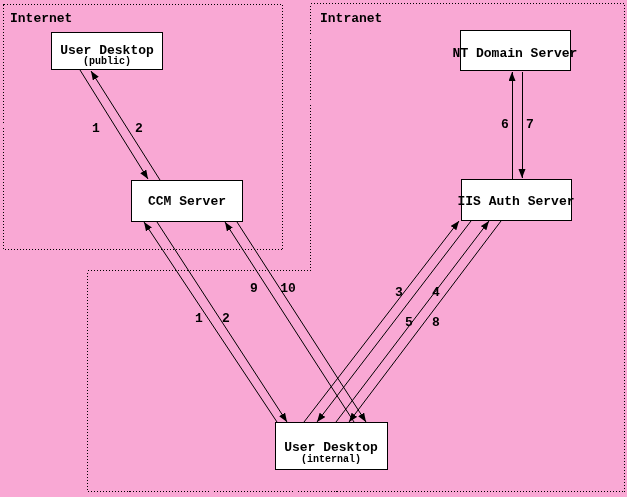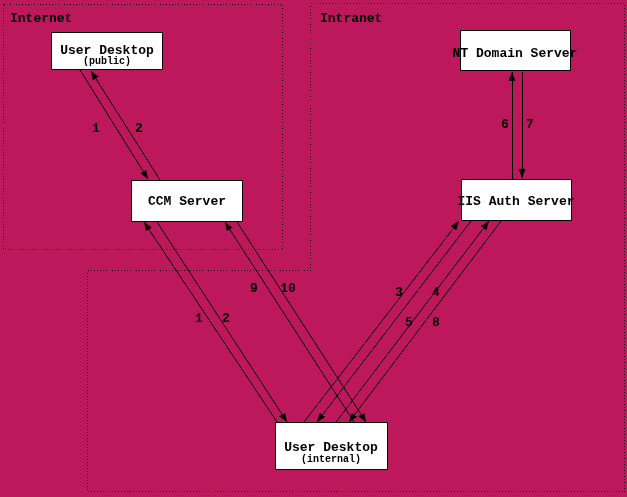--- a/index.html
+++ b/index.html
@@ -1,16 +1,16 @@
 <!DOCTYPE html>
 <html><head>
 <meta charset="utf-8">
 <style>
   html,body{margin:0;padding:0;background:#ffffff;}
-  #canvas{position:relative;width:627px;height:497px;background:#be185d;overflow:hidden;}
+  #canvas{position:relative;width:627px;height:497px;background:#f9a8d4;overflow:hidden;}
   svg{display:block;}
   .boxline{fill:#ffffff;stroke:#000000;stroke-width:1;shape-rendering:crispEdges;}
   .dashed{fill:none;stroke:#000000;stroke-width:1;stroke-dasharray:1 2;shape-rendering:crispEdges;}
   .edge{stroke:#000000;stroke-width:1;fill:none;}
   .vedge{stroke:#000000;stroke-width:1;fill:none;shape-rendering:crispEdges;}
   .lbl{font-family:"Liberation Mono","DejaVu Sans Mono",monospace;font-weight:bold;font-size:13px;fill:#000000;}
   .sub{font-family:"Liberation Mono","DejaVu Sans Mono",monospace;font-weight:bold;font-size:10px;fill:#000000;}
   .num{font-family:"Liberation Mono","DejaVu Sans Mono",monospace;font-weight:bold;font-size:13px;fill:#000000;}
 </style>
 </head>

